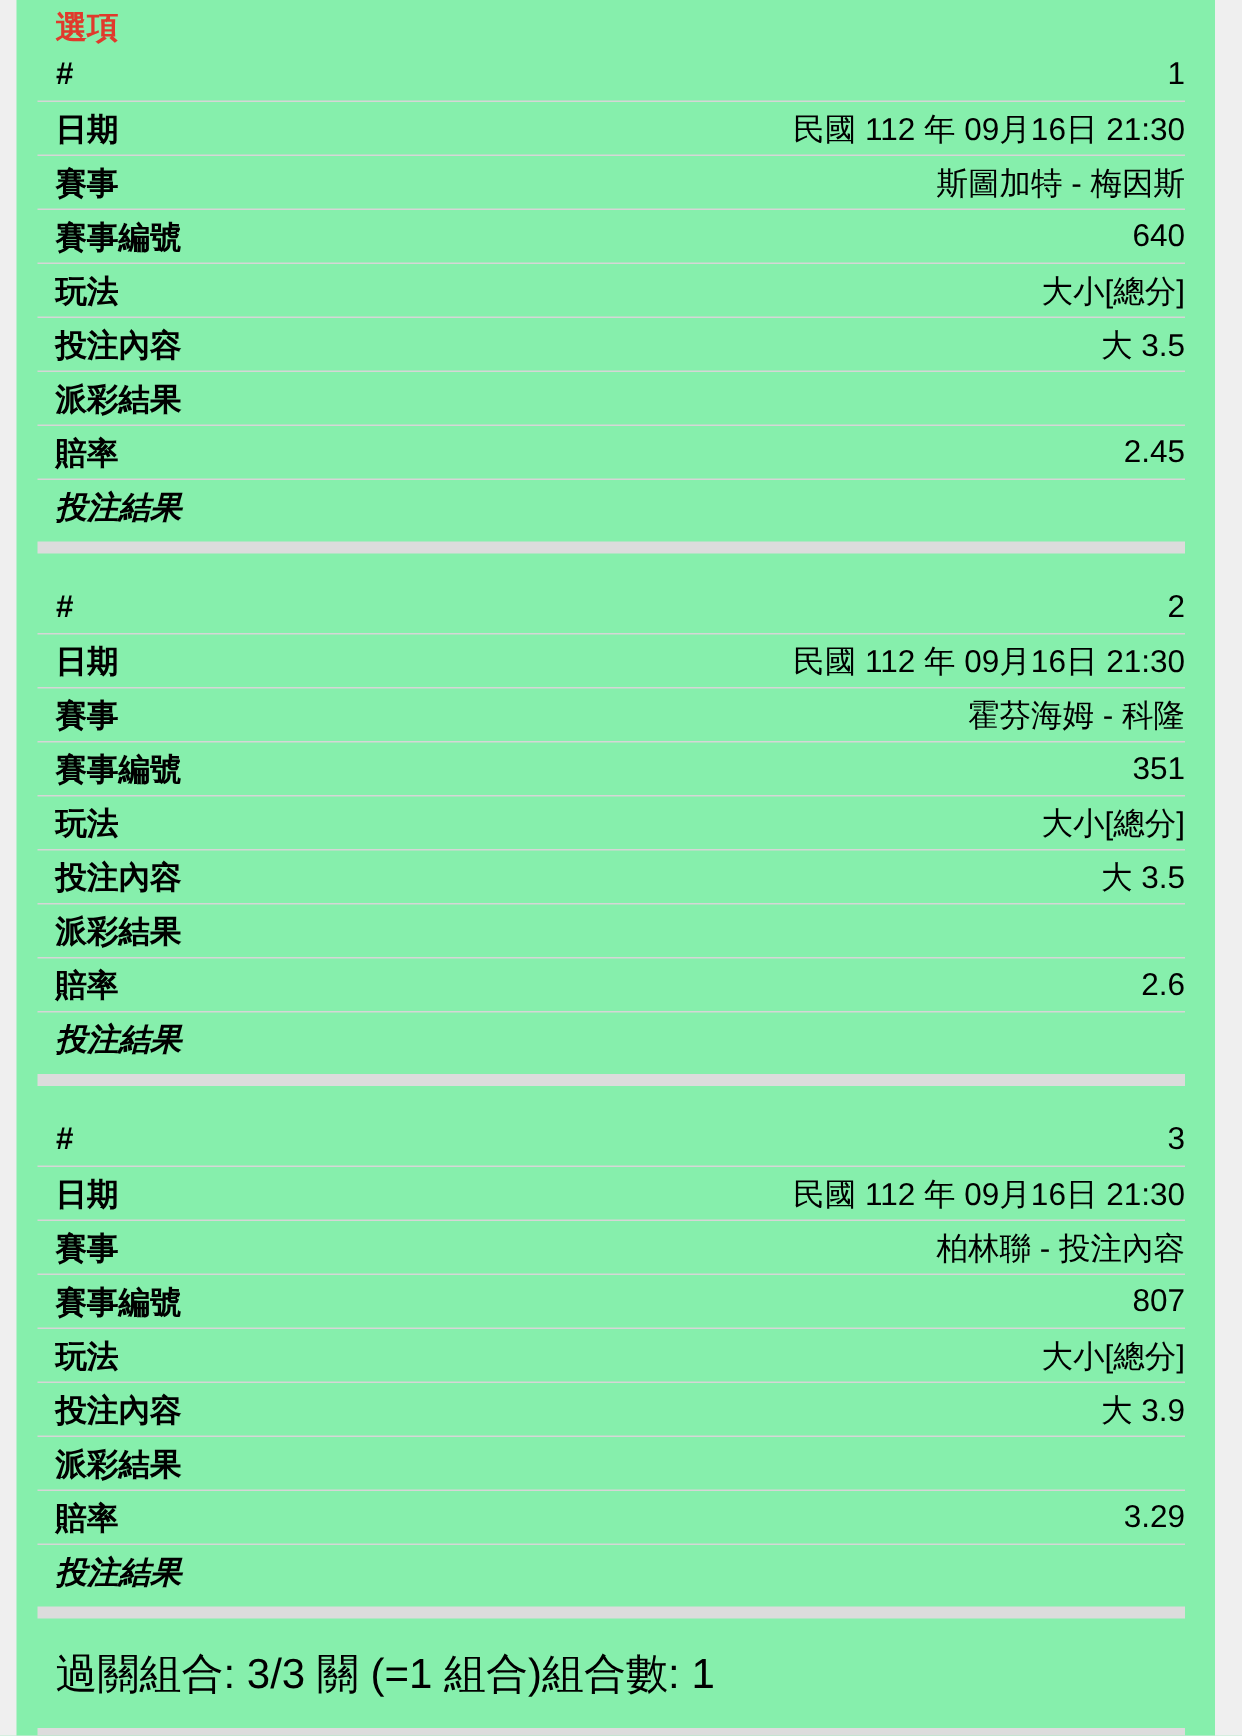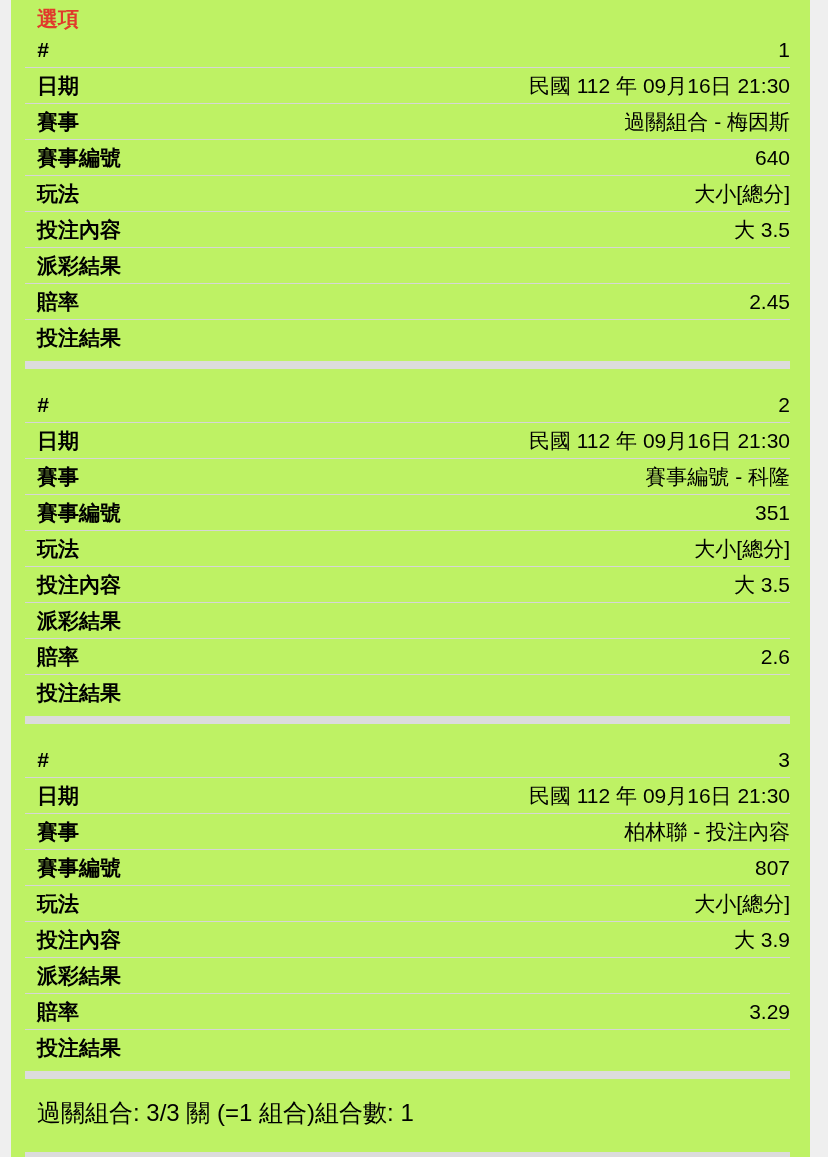--- a/index.html
+++ b/index.html
@@ -11,21 +11,21 @@
     overflow: hidden;
     font-family: "Liberation Sans", "DejaVu Sans", sans-serif;
     -webkit-font-smoothing: antialiased;
   }
   .card {
     position: absolute;
     left: 11px;
     top: 0;
     width: 799px;
     height: 1157px;
-    background: #bef264;
+    background: #86efac;
   }
   .wrapper {
     margin: 0 20px 0 14px;
   }
   .page-title {
     margin: 0;
     padding: 6px 0 0 12px;
     height: 26px;
     line-height: 26px;
     font-size: 21px;
@@ -38,20 +38,21 @@
     justify-content: space-between;
     height: 35px;
     padding-left: 12px;
     border-bottom: 1px solid #d6d6d6;
     font-size: 21px;
     color: #000000;
   }
   .row.last {
     border-bottom: none;
     height: 36px;
+    font-style: italic;
   }
   .label {
     font-weight: 700;
     white-space: nowrap;
   }
   .index-label {
     font-style: italic;
   }
   .value {
     font-weight: 400;
@@ -60,21 +61,21 @@
   }
   .thick-bar {
     height: 8px;
     background: #dcdcdc;
     margin-top: 5px;
     margin-bottom: 18px;
   }
   .summary {
     margin-top: 16px;
     padding-left: 12px;
-    font-size: 24px;
+    font-size: 28px;
     color: #000000;
   }
   .final-bar {
     position: absolute;
     left: 14px;
     right: 20px;
     bottom: 0;
     height: 5px;
     background: #dcdcdc;
   }
@@ -90,21 +91,21 @@
           <div class="row">
             <span class="label index-label">#</span>
             <span class="value">1</span>
           </div>
           <div class="row">
             <span class="label">日期</span>
             <span class="value">民國 112 年 09月16日 21:30</span>
           </div>
           <div class="row">
             <span class="label">賽事</span>
-            <span class="value">過關組合 - 梅因斯</span>
+            <span class="value">斯圖加特 - 梅因斯</span>
           </div>
           <div class="row">
             <span class="label">賽事編號</span>
             <span class="value">640</span>
           </div>
           <div class="row">
             <span class="label">玩法</span>
             <span class="value">大小[總分]</span>
           </div>
           <div class="row">
@@ -129,21 +130,21 @@
           <div class="row">
             <span class="label index-label">#</span>
             <span class="value">2</span>
           </div>
           <div class="row">
             <span class="label">日期</span>
             <span class="value">民國 112 年 09月16日 21:30</span>
           </div>
           <div class="row">
             <span class="label">賽事</span>
-            <span class="value">賽事編號 - 科隆</span>
+            <span class="value">霍芬海姆 - 科隆</span>
           </div>
           <div class="row">
             <span class="label">賽事編號</span>
             <span class="value">351</span>
           </div>
           <div class="row">
             <span class="label">玩法</span>
             <span class="value">大小[總分]</span>
           </div>
           <div class="row">

